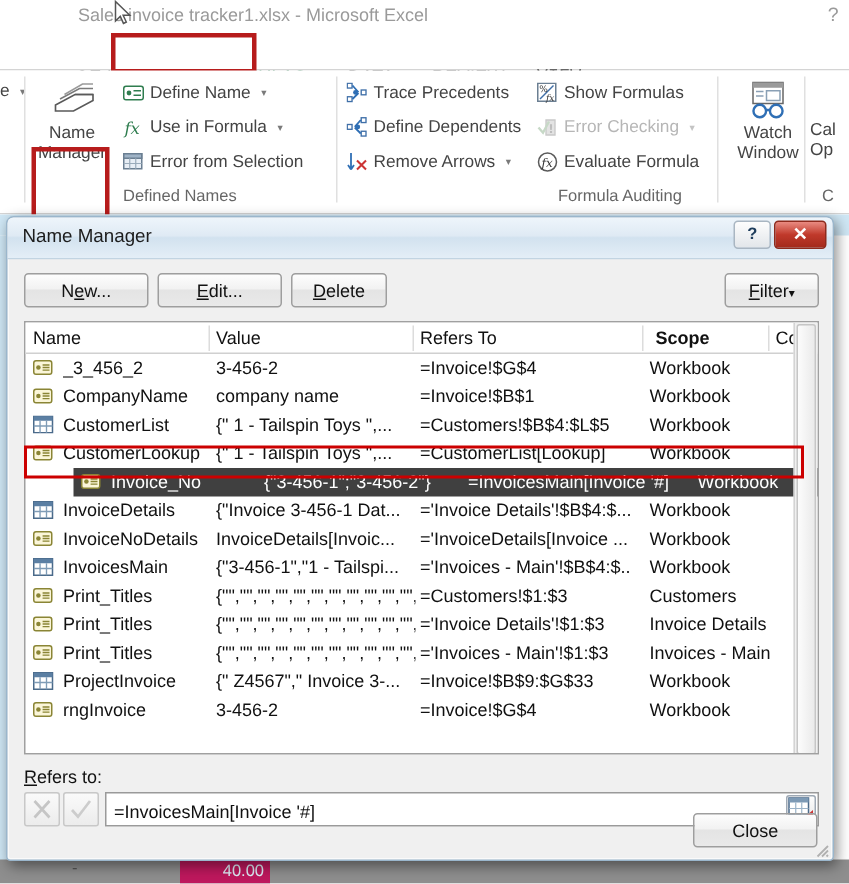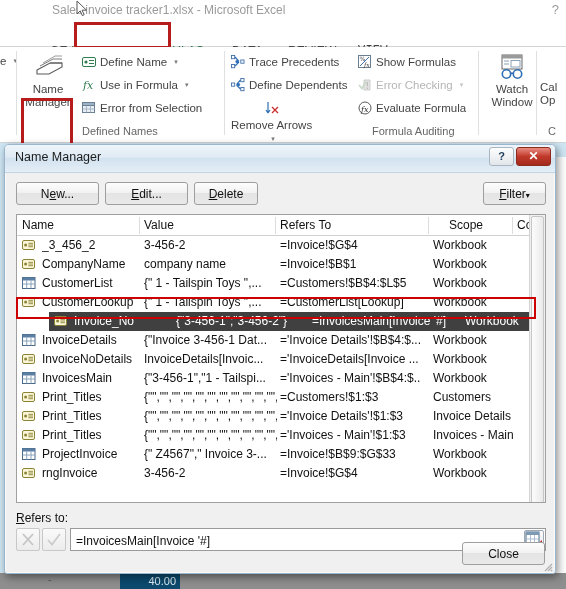--- a/index.html
+++ b/index.html
@@ -98,21 +98,21 @@
   .sheet-band {
     position:absolute; left:0; top:143px; width:566px; height:14px;
     background:#cfe7f5;
   }
   .sheet-band2 {
     position:absolute; left:0; top:157px; width:14px; height:418px;
     background:#cfe7f5;
   }
   .cell-num {
     position:absolute; left:120px; top:573px; width:60px; height:16px;
-    background:#0c4a6e; color:#dfeef7; font-size:11px;
+    background:#be185d; color:#dfeef7; font-size:11px;
     text-align:right; padding-right:4px; line-height:16px;
   }
   .cell-dash {
     position:absolute; left:48px; top:573px; color:#555; font-size:11px;
   }
   .sheet-grey {
     position:absolute; left:0px; top:573px; width:566px; height:16px;
     background:#8e8e8e;
   }
 
@@ -334,21 +334,21 @@
           <rect x="0.5" y="5" width="3.2" height="3.2" fill="#fff" stroke="#3f6fa8" stroke-width="0.9"></rect>
           <rect x="9.8" y="0.5" width="3.2" height="3.2" fill="#fff" stroke="#3f6fa8" stroke-width="0.9"></rect>
           <rect x="9.8" y="9.5" width="3.2" height="3.2" fill="#fff" stroke="#3f6fa8" stroke-width="0.9"></rect>
           <path d="M5.5,6.6 L9.5,2 M5.5,7 L9.5,11" stroke="#2f6fb5" stroke-width="1.2"></path>
           <circle cx="7.5" cy="6.6" r="1.6" fill="#2f6fb5"></circle>
         </svg>
       </span>
       <span>Define Dependents</span>
     </div>
 
-    <div class="small-item" style="left:231px; top:54px;flex-direction:column;">
+    <div class="small-item" style="left:231px; top:54px;">
       <span class="ico">
         <svg width="14" height="14" viewBox="0 0 14 14">
           <path d="M3,1 L3,12 M3,12 L1,9 M3,12 L5,9" stroke="#2f6fb5" stroke-width="1.2" fill="none"></path>
           <path d="M7,6 L13,12 M13,6 L7,12" stroke="#cc3333" stroke-width="1.4"></path>
         </svg>
       </span>
       <span>Remove Arrows</span>
       <span class="caret">▾</span>
     </div>
 
@@ -438,21 +438,21 @@
   </button>
   <button class="dbtn" style="left:478px; top:37px; width:63px;">
     <u>F</u><span>ilter</span><span style="font-size:8px;">▾</span>
   </button>
 
   <div class="list-box">
     <div class="list-head">
       <div class="hcell" style="left:5px;">Name</div>
       <div class="hcell" style="left:127px;">Value</div>
       <div class="hcell" style="left:263px;">Refers To</div>
-      <div class="hcell" style="left:432px;">Scope</div>
+      <div class="hcell" style="left:420px;font-weight:bold;">Scope</div>
       <div class="hcell" style="left:500px;">Co</div>
       <div class="hdiv" style="left:122px;"></div>
       <div class="hdiv" style="left:258px;"></div>
       <div class="hdiv" style="left:411px;"></div>
       <div class="hdiv" style="left:495px;"></div>
     </div>
 
     <div class="rows" id="rows-container">
         <div class="row">
           <span class="row-icon"><svg width="14" height="12" viewBox="0 0 14 12">

